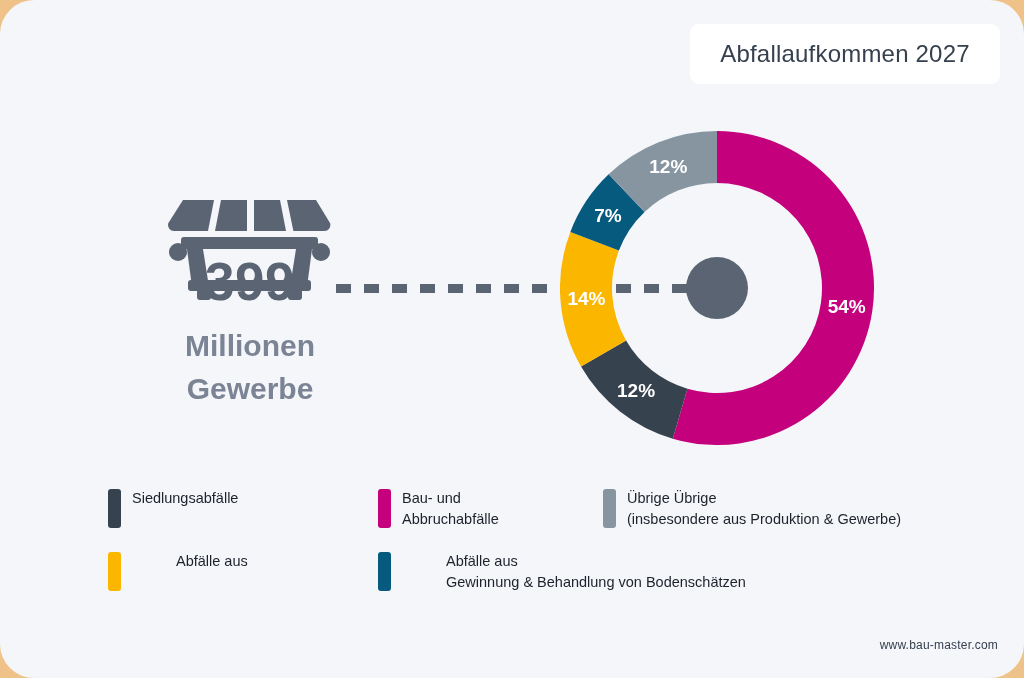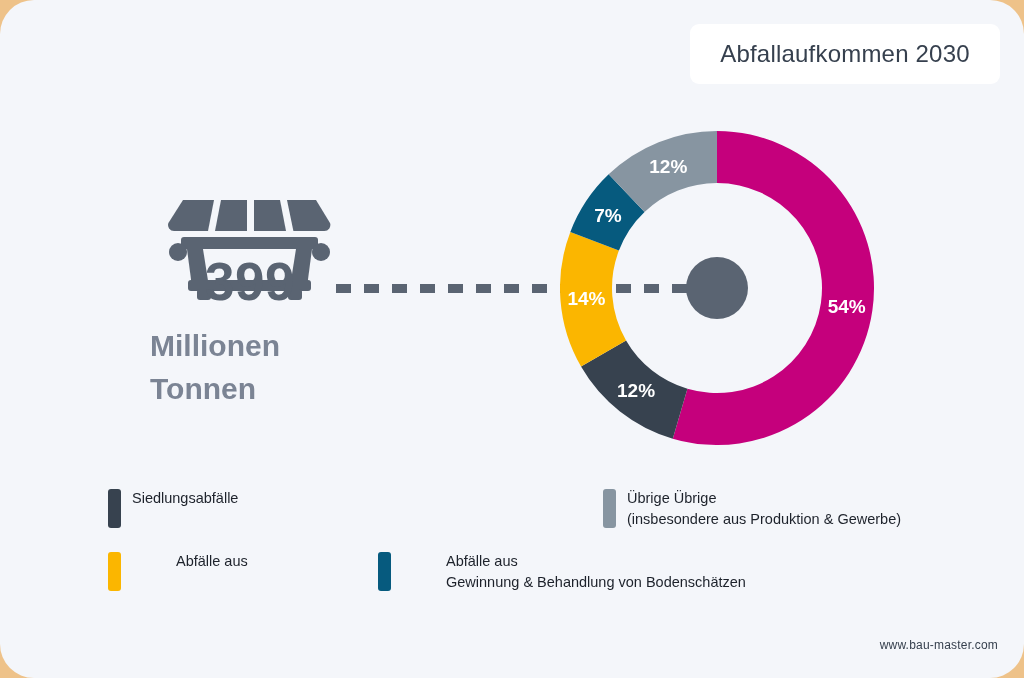--- a/index.html
+++ b/index.html
@@ -69,20 +69,21 @@
     font-size: 53px;
     font-weight: bold;
     color: #5a6472;
     letter-spacing: 0.5px;
   }
   #dumpster-unit {
     position: absolute;
     left: 0;
     top: 128px;
     width: 200px;
+    text-align: center;
     font-size: 30px;
     font-weight: bold;
     color: #7b8494;
     line-height: 43px;
   }
   #dumpster-unit span { display: block; }
 
   
   #connector {
     position: absolute;
@@ -155,21 +156,21 @@
     color: #36404e;
     letter-spacing: 0.2px;
   }
 </style>
 </head>
 <body>
 
 <div id="card">
 
   <div id="title-box">
-    <div id="title-text">Abfallaufkommen 2030</div>
+    <div id="title-text">Abfallaufkommen 2027</div>
   </div>
 
   <div id="dumpster-block">
     <svg id="dumpster-icon" viewBox="0 0 165 108">
       <g fill="#5a6472">
 
         <path d="M16 4 h31 l-6 31 h-34 a6 6 0 0 1 -5.6 -8 z"></path>
         <path d="M54 4 h26 v31 h-32 z"></path>
         <path d="M87 4 h26 l6 31 h-32 z"></path>
         <path d="M120 4 h29 l14 23 a6 6 0 0 1 -5.6 8 h-31 z"></path>
@@ -184,21 +185,21 @@
 
         <rect x="21" y="84" width="123" height="11" rx="3"></rect>
 
         <rect x="30" y="93" width="14" height="11" rx="3"></rect>
         <rect x="121" y="93" width="14" height="11" rx="3"></rect>
       </g>
     </svg>
     <div id="dumpster-value">399</div>
     <div id="dumpster-unit">
       <span>Millionen</span>
-      <span>Tonnen</span>
+      <span>Gewerbe</span>
     </div>
   </div>
 
   <svg id="connector" viewBox="0 0 386 9">
     <line x1="2" y1="4.5" x2="384" y2="4.5" stroke="#5a6472" stroke-width="9" stroke-dasharray="15 13" stroke-linecap="butt"></line>
   </svg>
 
   <div id="donut-wrap">
     <svg id="donut-svg" width="314" height="314" viewBox="0 0 314 314">
       <g id="donut-slices">
@@ -222,20 +223,27 @@
   <div id="legend">
 
     <div class="legend-item lg-r0 lg-c0">
       <div class="legend-swatch" style="background: rgb(55, 66, 79);"></div>
       <div class="legend-text">
         <span class="spacer"></span>
         <span>Siedlungsabfälle</span>
       </div>
     </div>
 
+    <div class="legend-item lg-r0 lg-c1">
+      <div class="legend-swatch" style="background: rgb(197, 0, 124);"></div>
+      <div class="legend-text">
+        <span>Bau- und</span>
+        <span>Abbruchabfälle</span>
+      </div>
+    </div>
 
     <div class="legend-item lg-r0 lg-c2">
       <div class="legend-swatch" style="background: rgb(135, 149, 161);"></div>
       <div class="legend-text">
         <span>Übrige Übrige</span>
         <span>(insbesondere aus Produktion &amp; Gewerbe)</span>
       </div>
     </div>
 
     <div class="legend-item lg-r1 lg-c0">

